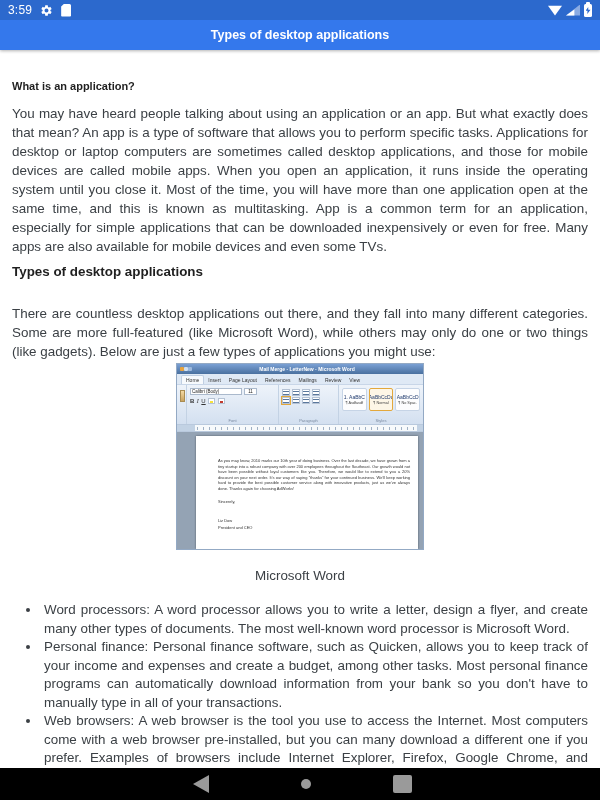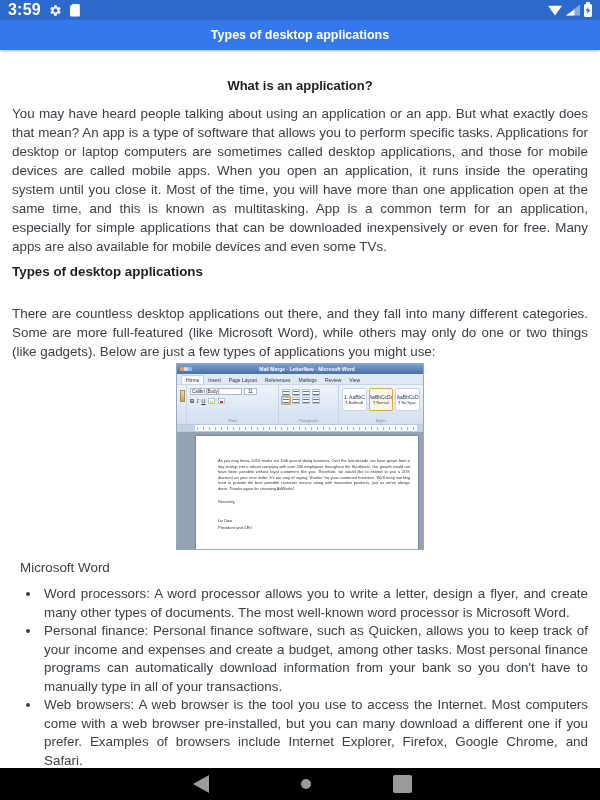--- a/index.html
+++ b/index.html
@@ -8,21 +8,21 @@
     position:relative; width:600px; height:800px; margin:0 auto;
     background:#fff; overflow:hidden;
     font-family:"Liberation Sans", sans-serif;
   }
   
   .status-bar{
     position:absolute; top:0; left:0; right:0; height:20px;
     background:var(--status-bar,#2c69cd);
     display:flex; align-items:center; gap:8px; padding:0 8px; color:#fff; z-index:20;
   }
-  .status-time{ font-size:16px; font-weight:bold; letter-spacing:.2px; }
+  .status-time{ font-size:12px; font-weight:normal; letter-spacing:.2px; }
   .gear-svg{ width:13px; height:13px; fill:#fff; }
   .file-ic{ width:10px; height:13px; background:#fff; border-radius:1.5px;
     clip-path:polygon(32% 0,100% 0,100% 100%,0 100%,0 24%); }
   .sb-right{ margin-left:auto; display:flex; align-items:center; gap:4px; }
   .wifi-ic{ width:14px; height:11px; background:#fff;
     clip-path:polygon(0 12%,100% 12%,50% 100%); }
   .sig-ic{ position:relative; width:14px; height:11px; }
   .sig-ic .sig-bg{ position:absolute; inset:0; background:rgba(255,255,255,.45);
     clip-path:polygon(100% 0,100% 100%,0 100%); }
   .sig-ic .sig-fg{ position:absolute; inset:0; background:#fff;
@@ -39,25 +39,25 @@
     display:flex; align-items:center; justify-content:center;
     color:#fff; font-weight:bold; font-size:12.5px; z-index:19;
     box-shadow:0 1px 3px rgba(0,0,0,.3);
   }
   
   .content{
     position:absolute; top:50px; left:0; right:0; bottom:0;
     padding:0 12px; color:var(--text,#3b4045);
     font-size:13.4px; line-height:19px; text-align:justify; overflow:hidden;
   }
-  .content h1{ font-size:13px; line-height:18px; text-align:center; color:#1f1f1f; margin:27px 0 0; }
+  .content h1{ font-size:11px; line-height:18px; text-align:left; color:#1f1f1f; margin:27px 0 0; }
   .intro-p{ margin:9px 0 0; }
   .content h2{ font-size:13.4px; line-height:19px; text-align:left; color:#1f1f1f; margin:6px 0 0; }
   .section-p{ margin:23px 0 0; }
-  .caption-p{ margin:8px; text-align:left; }
+  .caption-p{ margin:16px; text-align:center; }
   ul.app-list{ margin:6px 0 8px; padding-left:29px; list-style:disc outside; line-height:18.5px; }
   ul.app-list li{ padding-left:3px; }
   
   .word-shot{ width:248px; margin:2px auto 0; text-align:left; line-height:normal;
     border:1px solid #93a9c4; font-size:5px; }
   .ww-title{ height:10px; background:linear-gradient(#7aa0d4,#49709f);
     display:flex; align-items:center; gap:2px; padding:0 3px; }
   .qat i{ display:inline-block; width:4px; height:4px; border-radius:1px; }
   .qat .q1{ background:#e8a33d; } .qat .q2{ background:#cfe0f2; } .qat .q3{ background:#9db9dd; }
   .ww-title-text{ flex:1; text-align:center; color:#fff; font-size:5px; font-weight:bold; }

